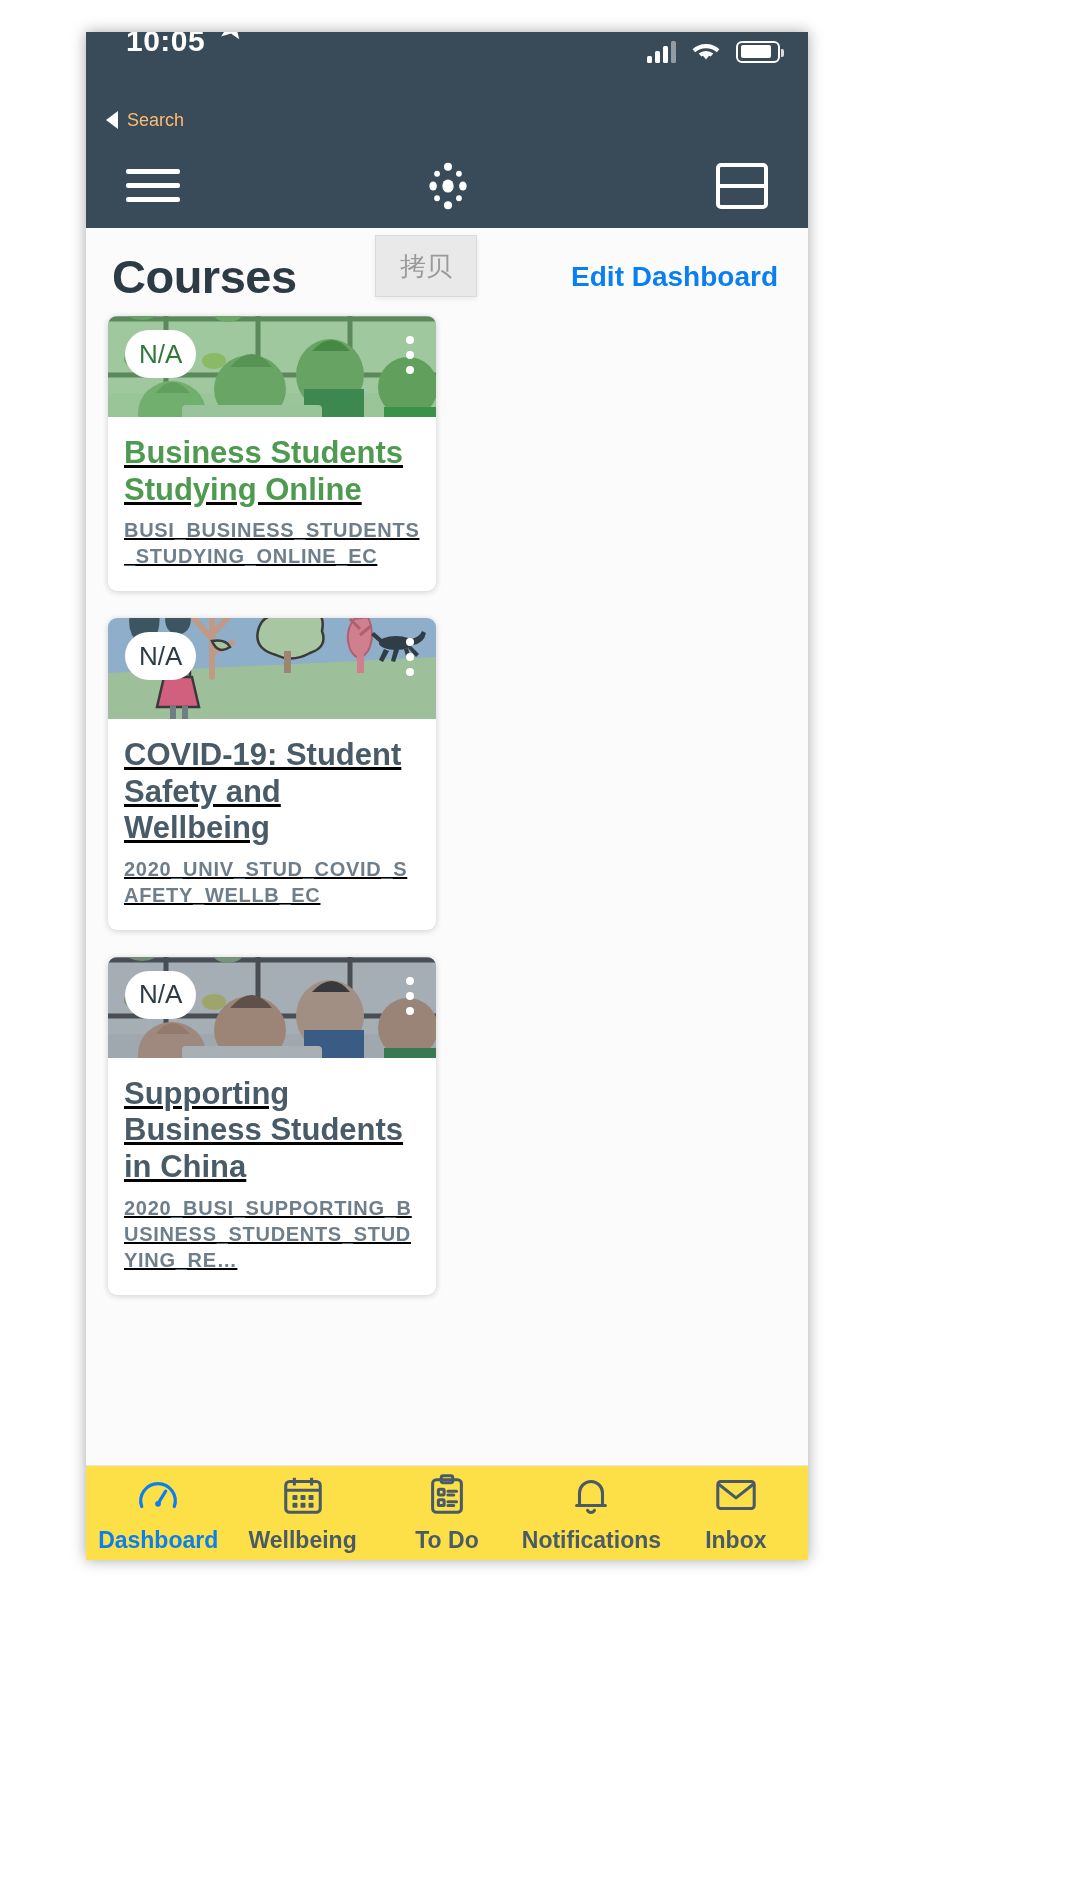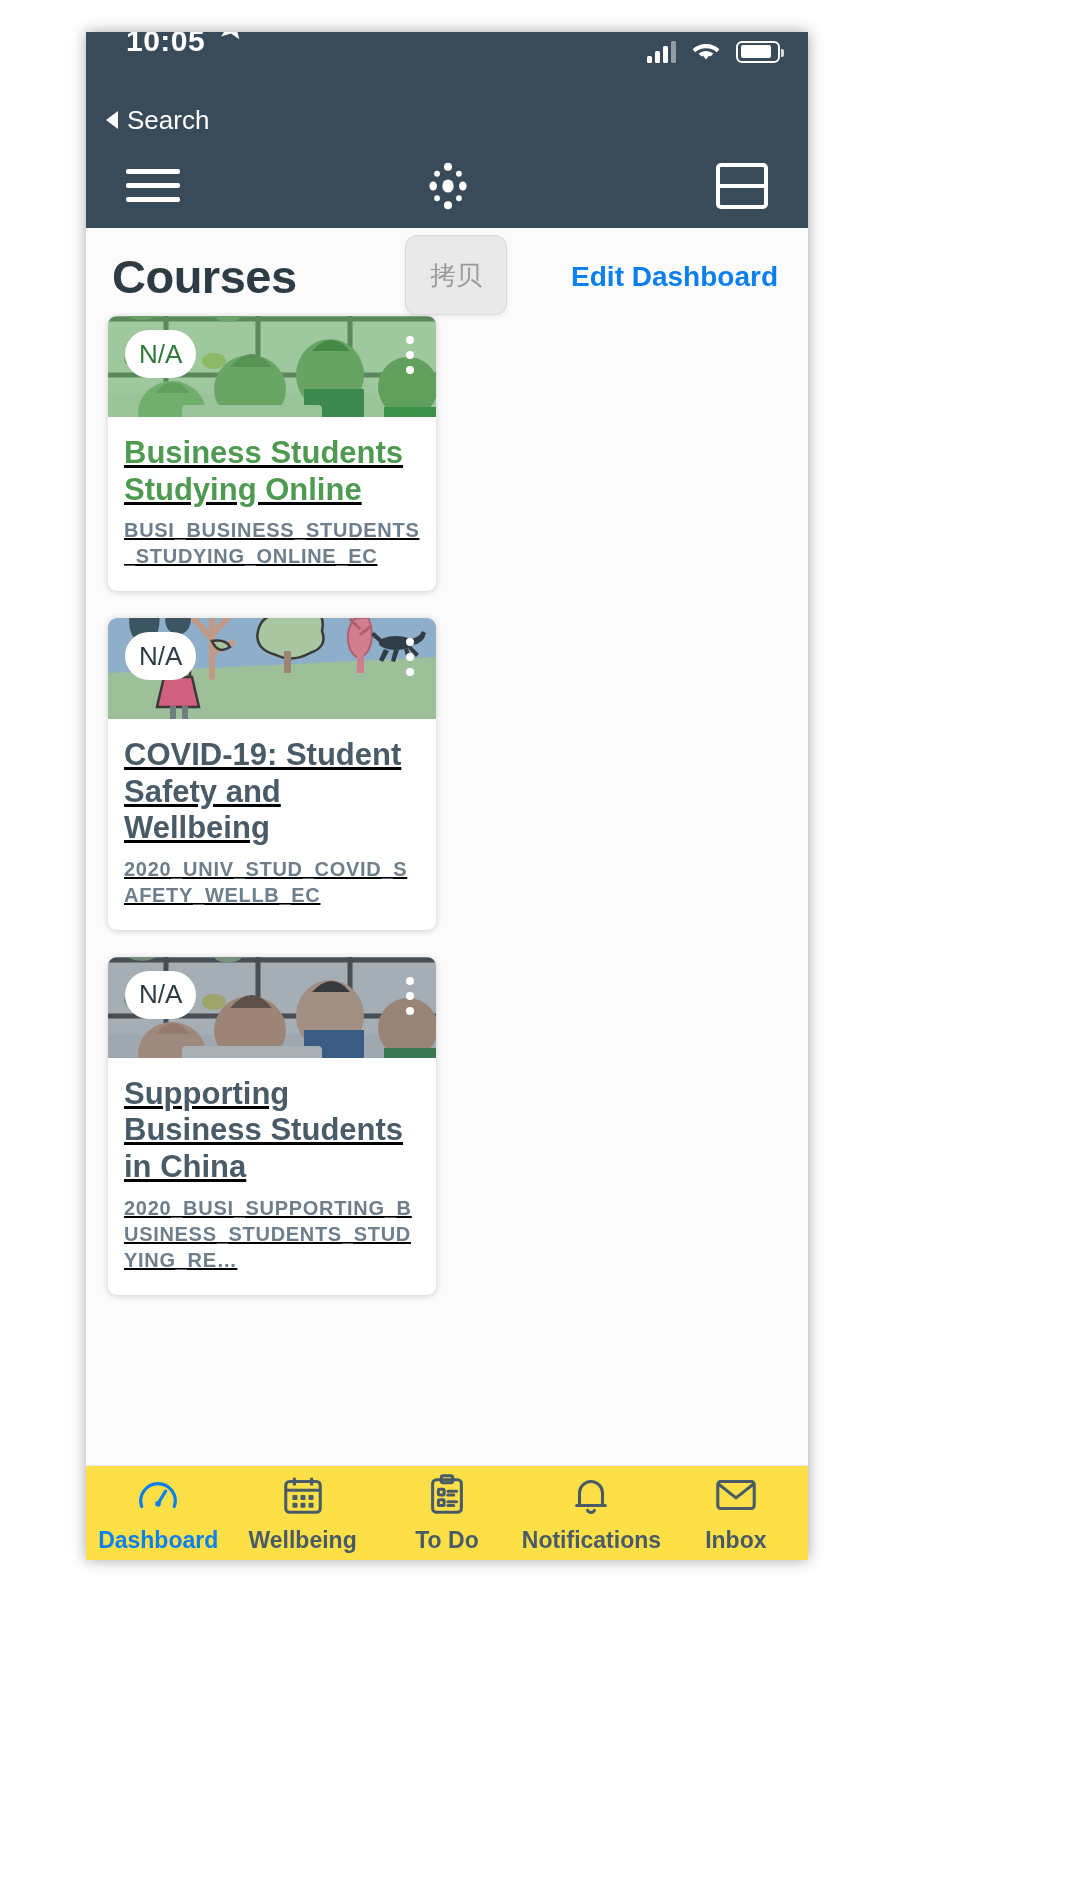--- a/index.html
+++ b/index.html
@@ -81,21 +81,21 @@
     padding-left: 20px;
     flex: 0 0 auto;
   }
   .back-caret {
     width: 0; height: 0;
     border-top: 9px solid transparent;
     border-bottom: 9px solid transparent;
     border-right: 12px solid #ffffff;
     margin-right: 9px;
   }
-  .back-label { color: #ffffff; font-size: 26px; }
+  .back-label { color: #fdba74; font-size: 18px; }
 
   
   .navbar {
     height: 85px;
     background: #394B59;
     display: flex;
     align-items: center;
     justify-content: space-between;
     padding: 0 40px;
     flex: 0 0 auto;
@@ -134,25 +134,25 @@
   }
   .edit-dash {
     font-size: 28px;
     font-weight: bold;
     color: #0a7ff0;
     cursor: pointer;
     padding-right: 4px;
   }
   .copy-tooltip {
     position: absolute;
-    left: 319px; top: 7px;
-    width: 102px; height: 80px;
+    left: 289px; top: 7px;
+    width: 102px; height: 62px;
     background: #E9E9E9;
     border: 1px solid #DADADA;
-    border-radius: 12px;
+    border-radius: 0;
     display: flex;
     align-items: center;
     justify-content: center;
     color: #9a9a9a;
     font-size: 26px;
     box-shadow: 0 2px 5px rgba(0,0,0,0.07);
     z-index: 30;
   }
 
   .cards {

